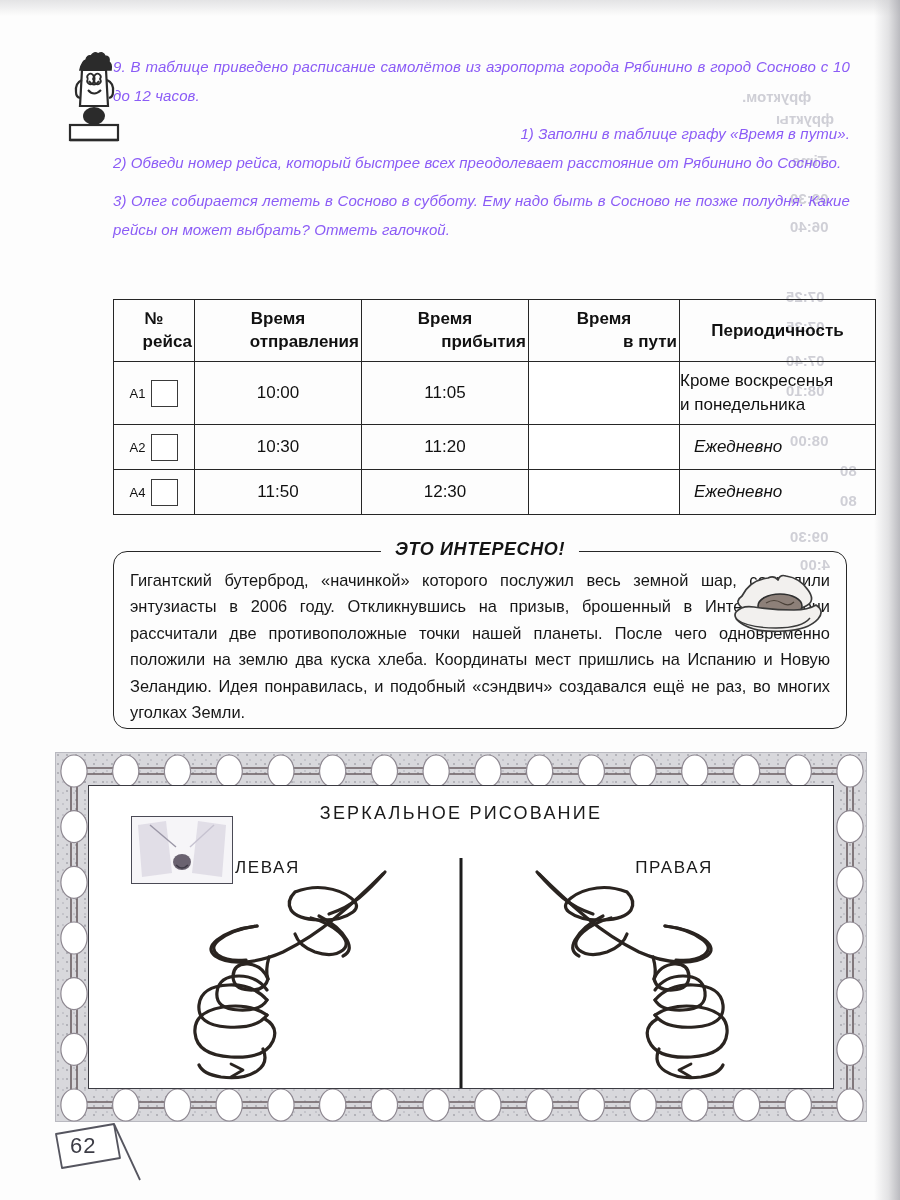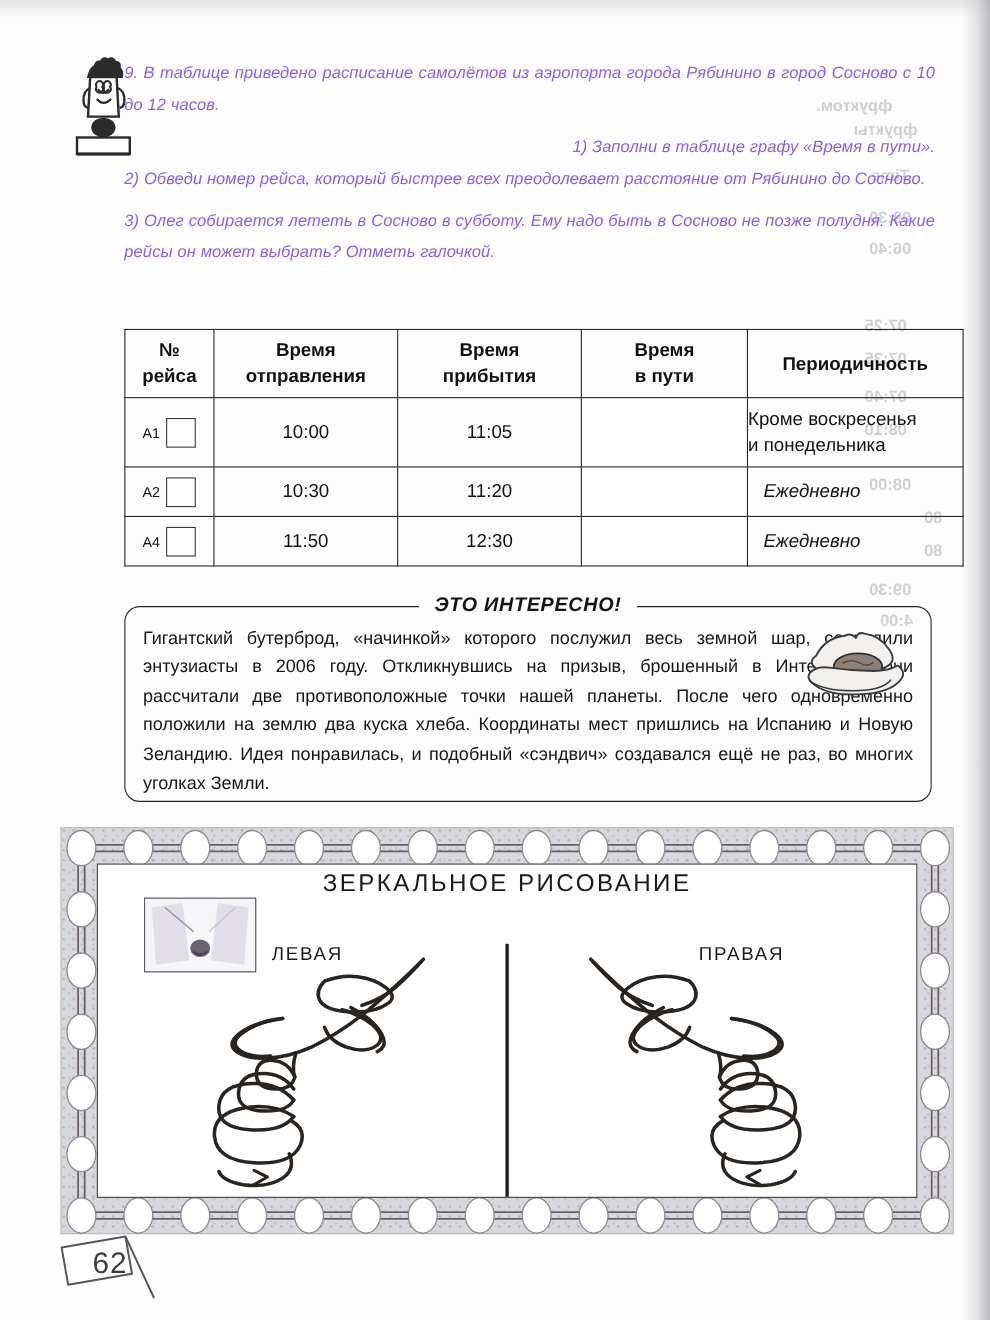--- a/index.html
+++ b/index.html
@@ -106,21 +106,21 @@
     font-size: 17px;
     color: #111;
     padding: 0;
   }
   .flight-table th {
     font-weight: bold;
     font-size: 17px;
     line-height: 23px;
     padding: 7px 2px 8px;
   }
-  .flight-table th .l2 { display: block; }
+  .flight-table th .l2 { display: block; text-align: right; }
   .col-num   { width: 76px; }
   .col-dep   { width: 162px; }
   .col-arr   { width: 162px; }
   .col-dur   { width: 146px; }
   .col-freq  { width: 191px; }
 
   .cell-num {
     height: 56px;
   }
   .num-wrap {
@@ -221,33 +221,33 @@
     bottom: 33px;
     background: #ffffff;
     border: 1.4px solid #3b3b42;
     box-sizing: border-box;
     overflow: hidden;
   }
   .mirror-title {
     position: absolute;
     left: 0;
     right: 0;
-    top: 4px;
+    top: 17px;
     text-align: center;
-    font-size: 22px;
+    font-size: 18px;
     letter-spacing: 2.2px;
     color: #1a1a1a;
   }
   .side-label {
     position: absolute;
     font-size: 17px;
     letter-spacing: 1.6px;
     color: #1a1a1a;
   }
-  .side-label.left  { left: 158px; top: 72px; }
+  .side-label.left  { left: 146px; top: 72px; }
   .side-label.right { right: 120px; top: 72px; }
   .divider {
     position: absolute;
     left: 50%;
     top: 72px;
     width: 3px;
     height: 260px;
     background: #1c1c1c;
     transform: translateX(-1.5px);
   }
@@ -265,23 +265,23 @@
   
   .page-flag {
     position: absolute;
     left: 48px;
     top: 1118px;
     width: 116px;
     height: 70px;
   }
   .page-num-text {
     position: absolute;
-    left: 84px;
+    left: 70px;
     top: 1133px;
-    font-size: 27px;
+    font-size: 22px;
     color: #3d3d46;
     letter-spacing: 1px;
   }
 </style>
 </head>
 <body>
 
 <div id="page">
 
   <div class="scan-edge-top"></div>

